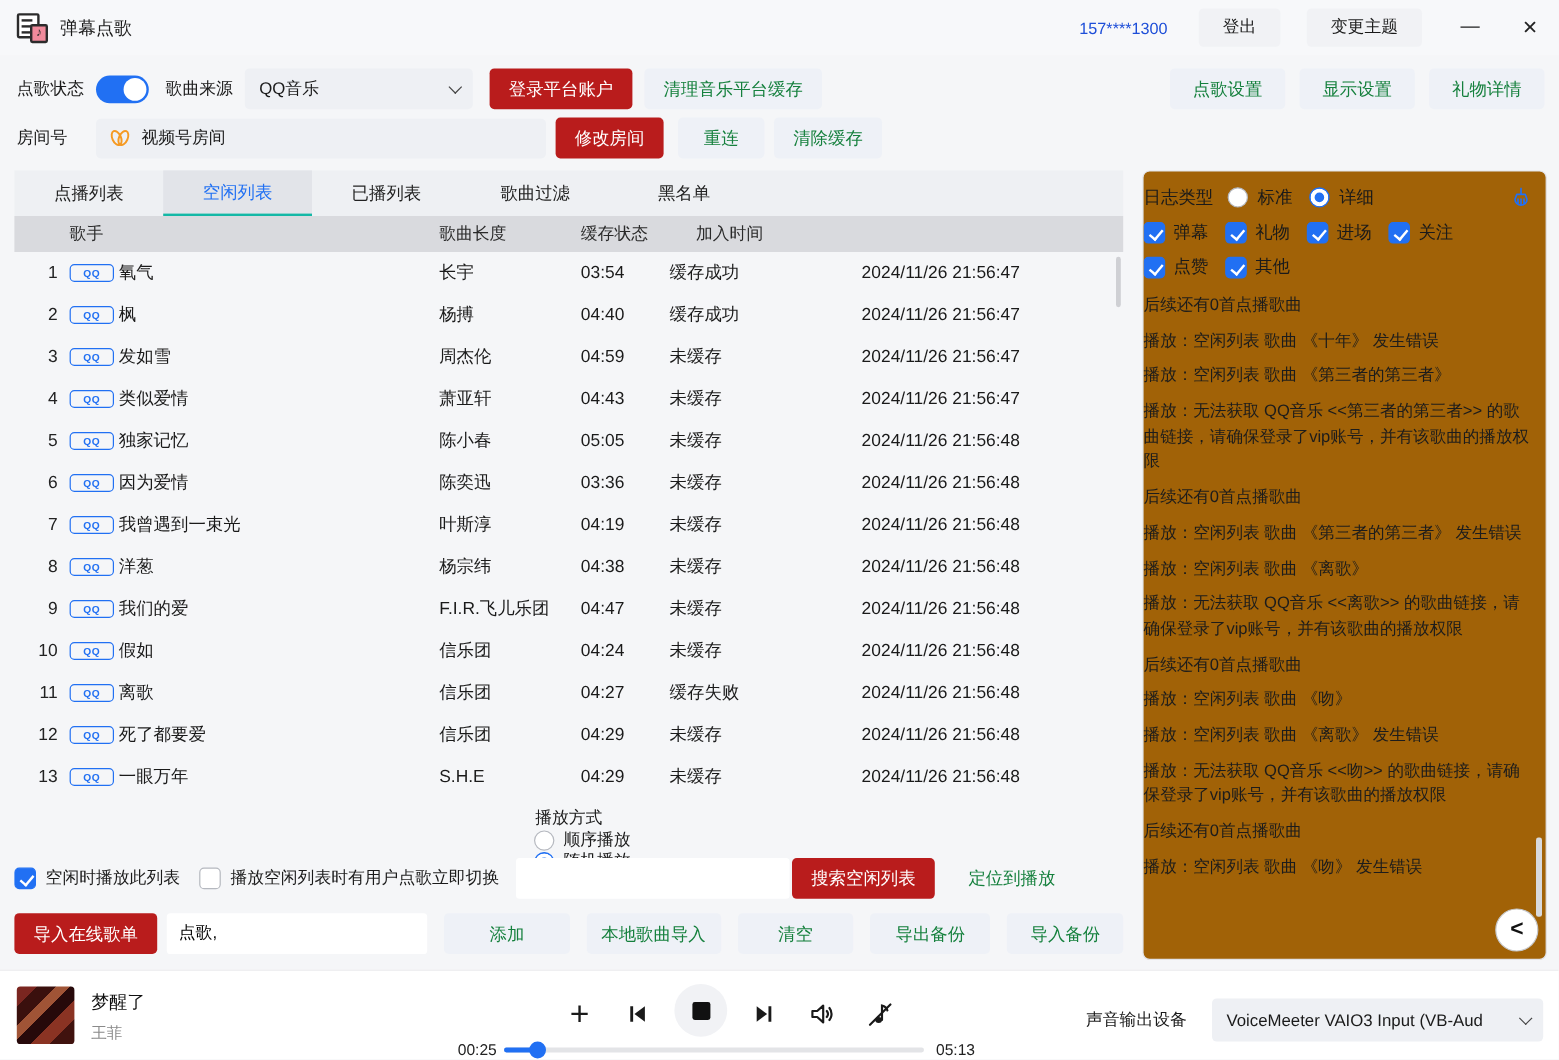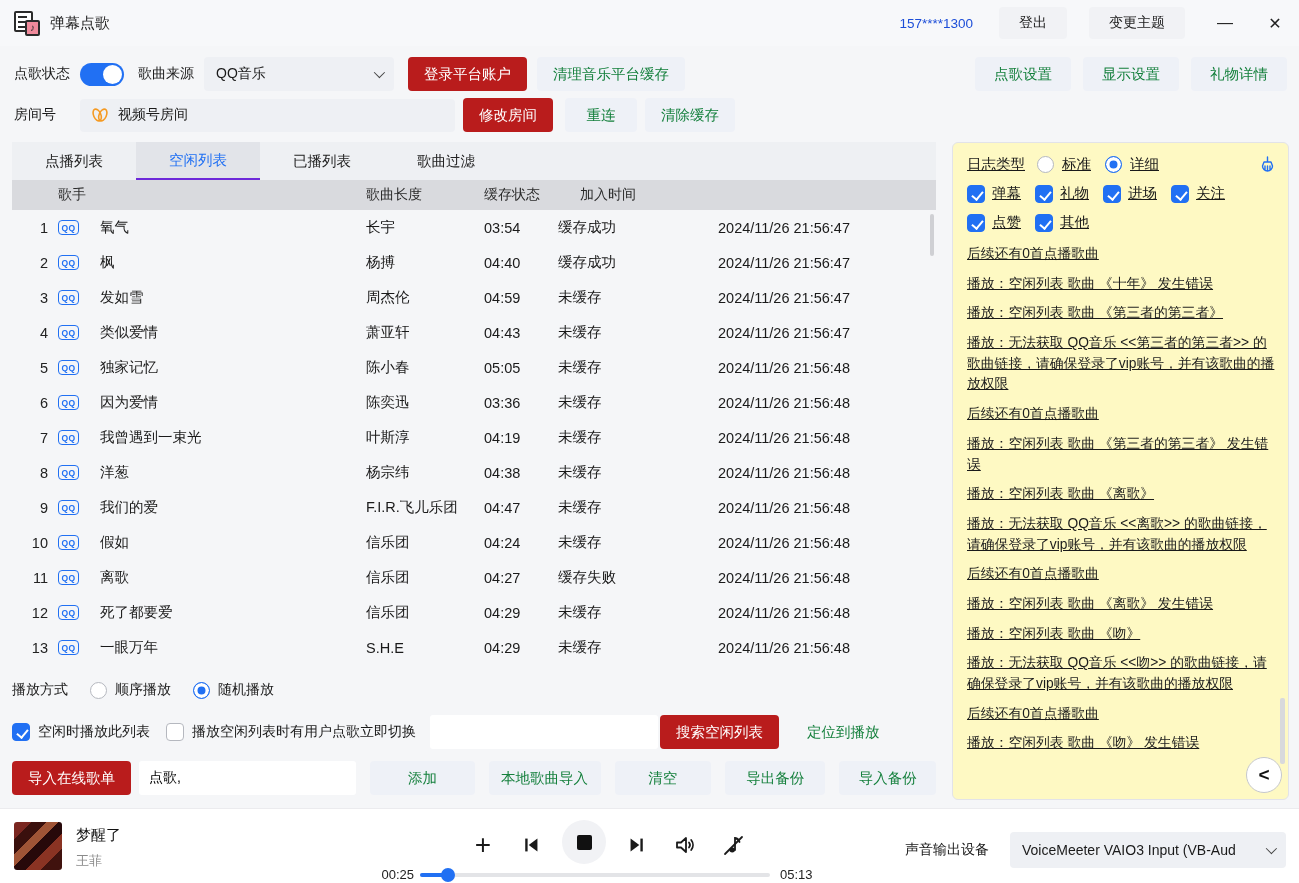--- a/index.html
+++ b/index.html
@@ -46,50 +46,50 @@
     display:flex; align-items:center; padding:0 10px; margin-left:10px; }
   .room-input .txt{ margin-left:8px; font-size:14px; }
   .row2 .btn{ margin-left:8px; }
   .row2 .btn.m{ margin-left:12px; }
   
   .main{ position:absolute; top:142px; left:12px; right:10px; height:658px; display:flex; gap:16px; }
   .left-panel{ width:924px; display:flex; flex-direction:column; position:relative; }
   
   .tabbar{ height:38px; background:#eef0f3; display:flex; }
   .tab{ width:124px; display:flex; align-items:center; justify-content:center; font-size:14.5px; color:#222; }
-  .tab.active{ background:#e2e4e9; color:#2170f3; border-bottom:2px solid #6d28d9; }
+  .tab.active{ background:#e2e4e9; color:#2170f3; border-bottom:2px solid #14b8a6; }
   
   .trow{ display:grid; grid-template-columns:46px 308px 118px 74px 138px 1fr; align-items:center; }
   .thead{ height:30px; background:#d9dade; color:#2a2a2a; font-size:14px; }
   .rows{ position:relative; }
   .trow.row{ height:35px; font-size:14.5px; }
   .cell-num{ text-align:right; padding-right:10px; color:#222; }
   .cell-name{ display:flex; align-items:center; }
-  .qq-badge{ width:21px; height:15px; border:1.5px solid #2170f3; border-radius:4px; color:#2170f3;
+  .qq-badge{ width:37px; height:15px; border:1.5px solid #2170f3; border-radius:4px; color:#2170f3;
     font-size:8.5px; font-weight:bold; display:inline-flex; align-items:center; justify-content:center;
-    margin-right:21px; letter-spacing:0.5px; }
+    margin-right:4px; letter-spacing:0.5px; }
   .scrollthumb-v{ position:absolute; background:#cfd0d4; border-radius:2px; }
   
-  .mode-row{ height:34px; display:flex; align-items:center; margin-top:8px; }
+  .mode-row{ height:34px; display:flex; align-items:center; margin-top:8px;flex-direction:column; }
   .radio{ width:17px; height:17px; border-radius:50%; border:1.5px solid #b5b8bf; background:#fff; display:inline-block; }
   .radio.on{ border-color:#2170f3; background:#2170f3; box-shadow:inset 0 0 0 3.5px #fff; }
   .radio-item{ display:flex; align-items:center; gap:8px; margin-left:22px; }
   .cb{ width:18px; height:18px; border-radius:4px; border:1.5px solid #b5b8bf; background:#fff;
     display:inline-block; position:relative; flex:none; }
   .cb.on{ background:#2170f3; border-color:#2170f3; }
   .cb.on::after{ content:""; position:absolute; left:5.5px; top:2.5px; width:5px; height:9px;
     border-right:2px solid #fff; border-bottom:2px solid #fff; transform:rotate(40deg); }
   .check-row{ height:42px; display:flex; align-items:center; margin-top:4px; }
   .cb-item{ display:flex; align-items:center; gap:8px; }
   .text-input{ height:34px; background:#fff; border:none; outline:none; border-radius:3px;
     font-size:14px; padding:0 10px; font-family:inherit; }
   .import-row{ height:42px; display:flex; align-items:center; margin-top:4px; gap:14px; }
   
-  .log-panel{ flex:1; border:1px solid #e2e3e8; border-radius:6px; background:#fef9c3;
-    padding:12px 12px 10px 14px; position:relative; overflow:hidden;text-decoration:underline; }
+  .log-panel{ flex:1; border:1px solid #e2e3e8; border-radius:6px; background:#a16207;
+    padding:12px 12px 10px 0; position:relative; overflow:hidden; }
   .log-head{ display:flex; align-items:center; gap:10px; font-size:14.5px; }
   .log-filters{ display:flex; flex-wrap:wrap; gap:10px 14px; margin-top:10px; font-size:14.5px; }
   .filter-item{ display:flex; align-items:flex-end; gap:7px; }
   .log-entries{ margin-top:12px; }
   .log-entry{ font-size:13.8px; line-height:1.5; margin-bottom:9px; color:#1c1c1c; }
   .broom{ margin-left:auto; }
   .collapse-btn{ position:absolute; right:6px; bottom:6px; width:36px; height:36px; border-radius:50%;
     background:#fff; border:1px solid #c6c8cc; display:flex; align-items:center; justify-content:center;
     font-size:19px; font-weight:bold; color:#111; }
   
@@ -163,20 +163,21 @@
 </div>
 
 <div class="main">
 
   <div class="left-panel">
     <div class="tabbar">
         <div class="tab">点播列表</div>
         <div class="tab active">空闲列表</div>
         <div class="tab">已播列表</div>
         <div class="tab">歌曲过滤</div>
+        <div class="tab">黑名单</div>
       </div>
 
     <div class="trow thead">
       <span></span>
       <span>歌手</span>
       <span>歌曲长度</span>
       <span>缓存状态</span>
       <span style="padding-left:22px;">加入时间</span>
     </div>
 
@@ -408,22 +409,22 @@
     <div class="log-entries">
         <p class="log-entry">后续还有0首点播歌曲</p>
         <p class="log-entry">播放：空闲列表 歌曲 《十年》 发生错误</p>
         <p class="log-entry">播放：空闲列表 歌曲 《第三者的第三者》</p>
         <p class="log-entry">播放：无法获取 QQ音乐 &lt;&lt;第三者的第三者&gt;&gt; 的歌曲链接，请确保登录了vip账号，并有该歌曲的播放权限</p>
         <p class="log-entry">后续还有0首点播歌曲</p>
         <p class="log-entry">播放：空闲列表 歌曲 《第三者的第三者》 发生错误</p>
         <p class="log-entry">播放：空闲列表 歌曲 《离歌》</p>
         <p class="log-entry">播放：无法获取 QQ音乐 &lt;&lt;离歌&gt;&gt; 的歌曲链接，请确保登录了vip账号，并有该歌曲的播放权限</p>
         <p class="log-entry">后续还有0首点播歌曲</p>
+        <p class="log-entry">播放：空闲列表 歌曲 《吻》</p>
         <p class="log-entry">播放：空闲列表 歌曲 《离歌》 发生错误</p>
-        <p class="log-entry">播放：空闲列表 歌曲 《吻》</p>
         <p class="log-entry">播放：无法获取 QQ音乐 &lt;&lt;吻&gt;&gt; 的歌曲链接，请确保登录了vip账号，并有该歌曲的播放权限</p>
         <p class="log-entry">后续还有0首点播歌曲</p>
         <p class="log-entry">播放：空闲列表 歌曲 《吻》 发生错误</p>
       </div>
     <div class="scrollthumb-v" style="right:3px; bottom:35px; width:5px; height:66px; background:#d8d9dc;"></div>
     <div class="collapse-btn">&lt;</div>
   </div>
 </div>
 
 <div class="player">

